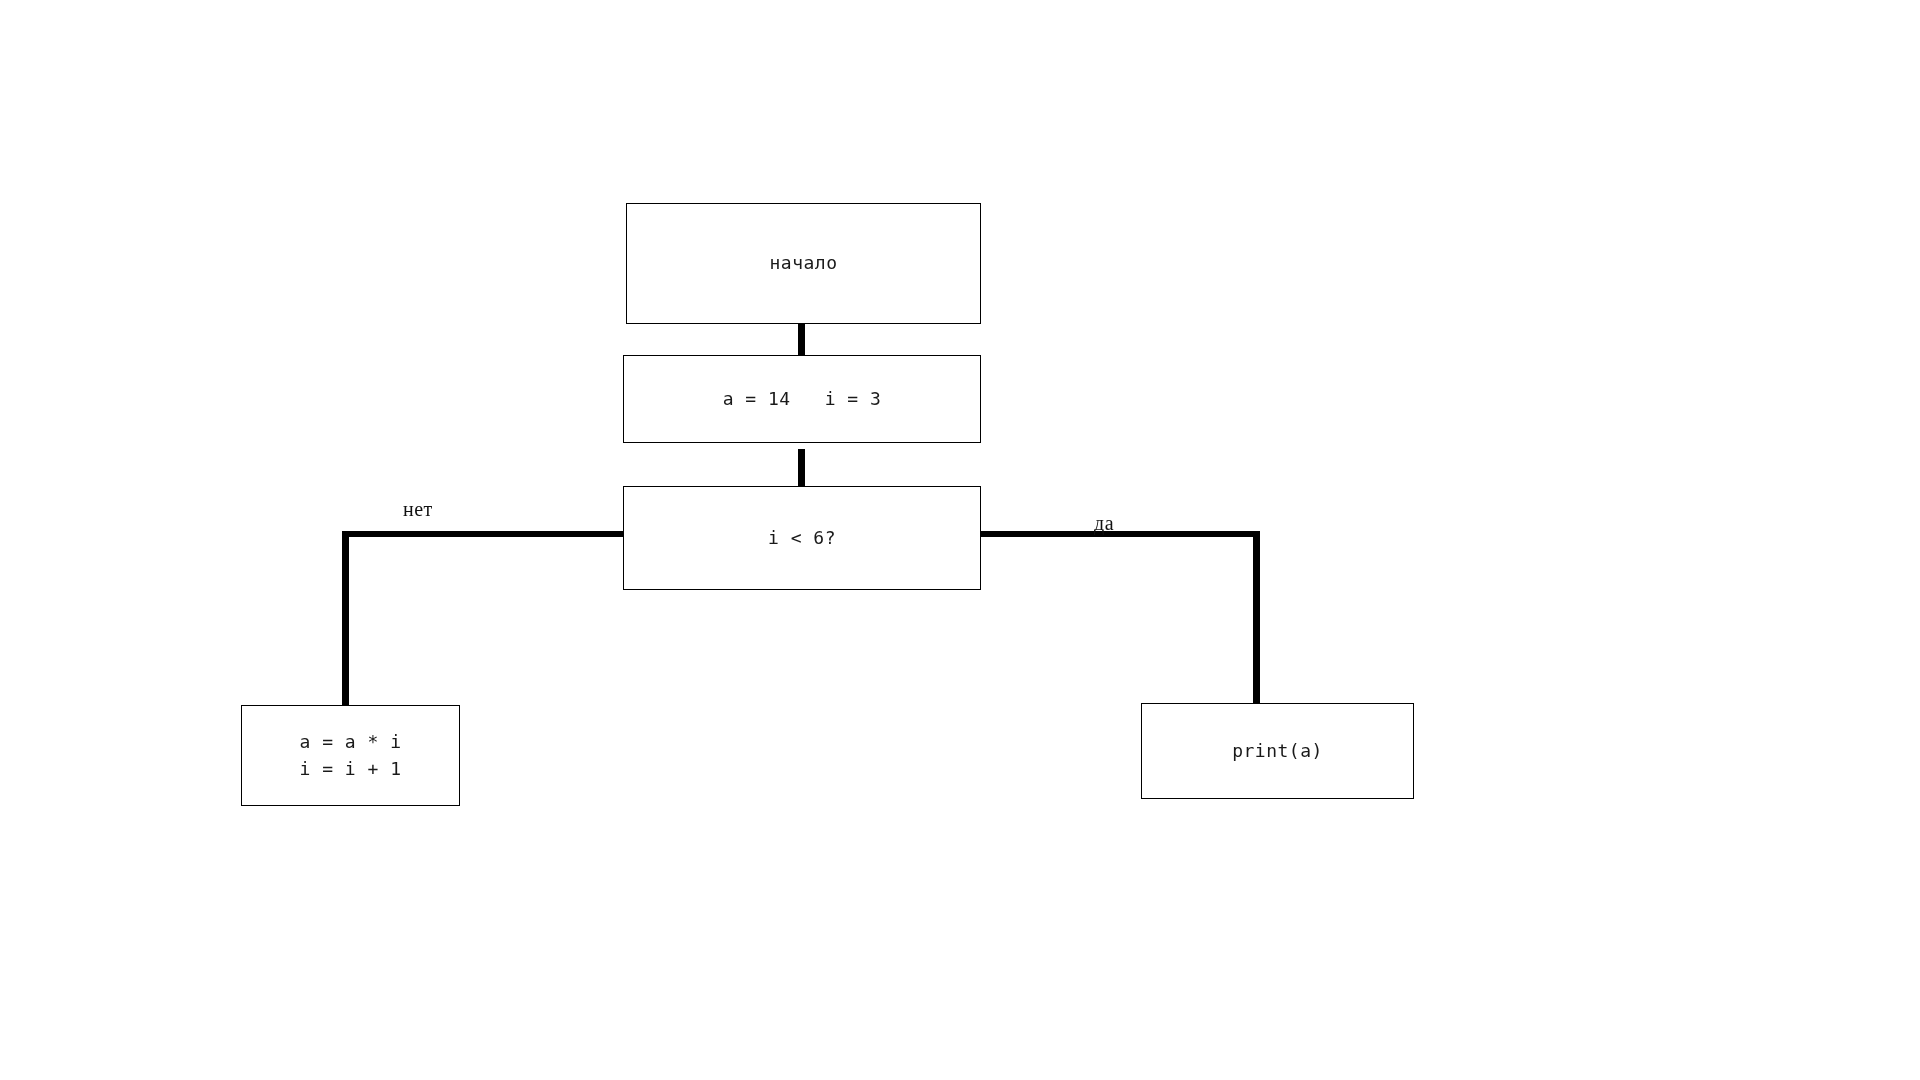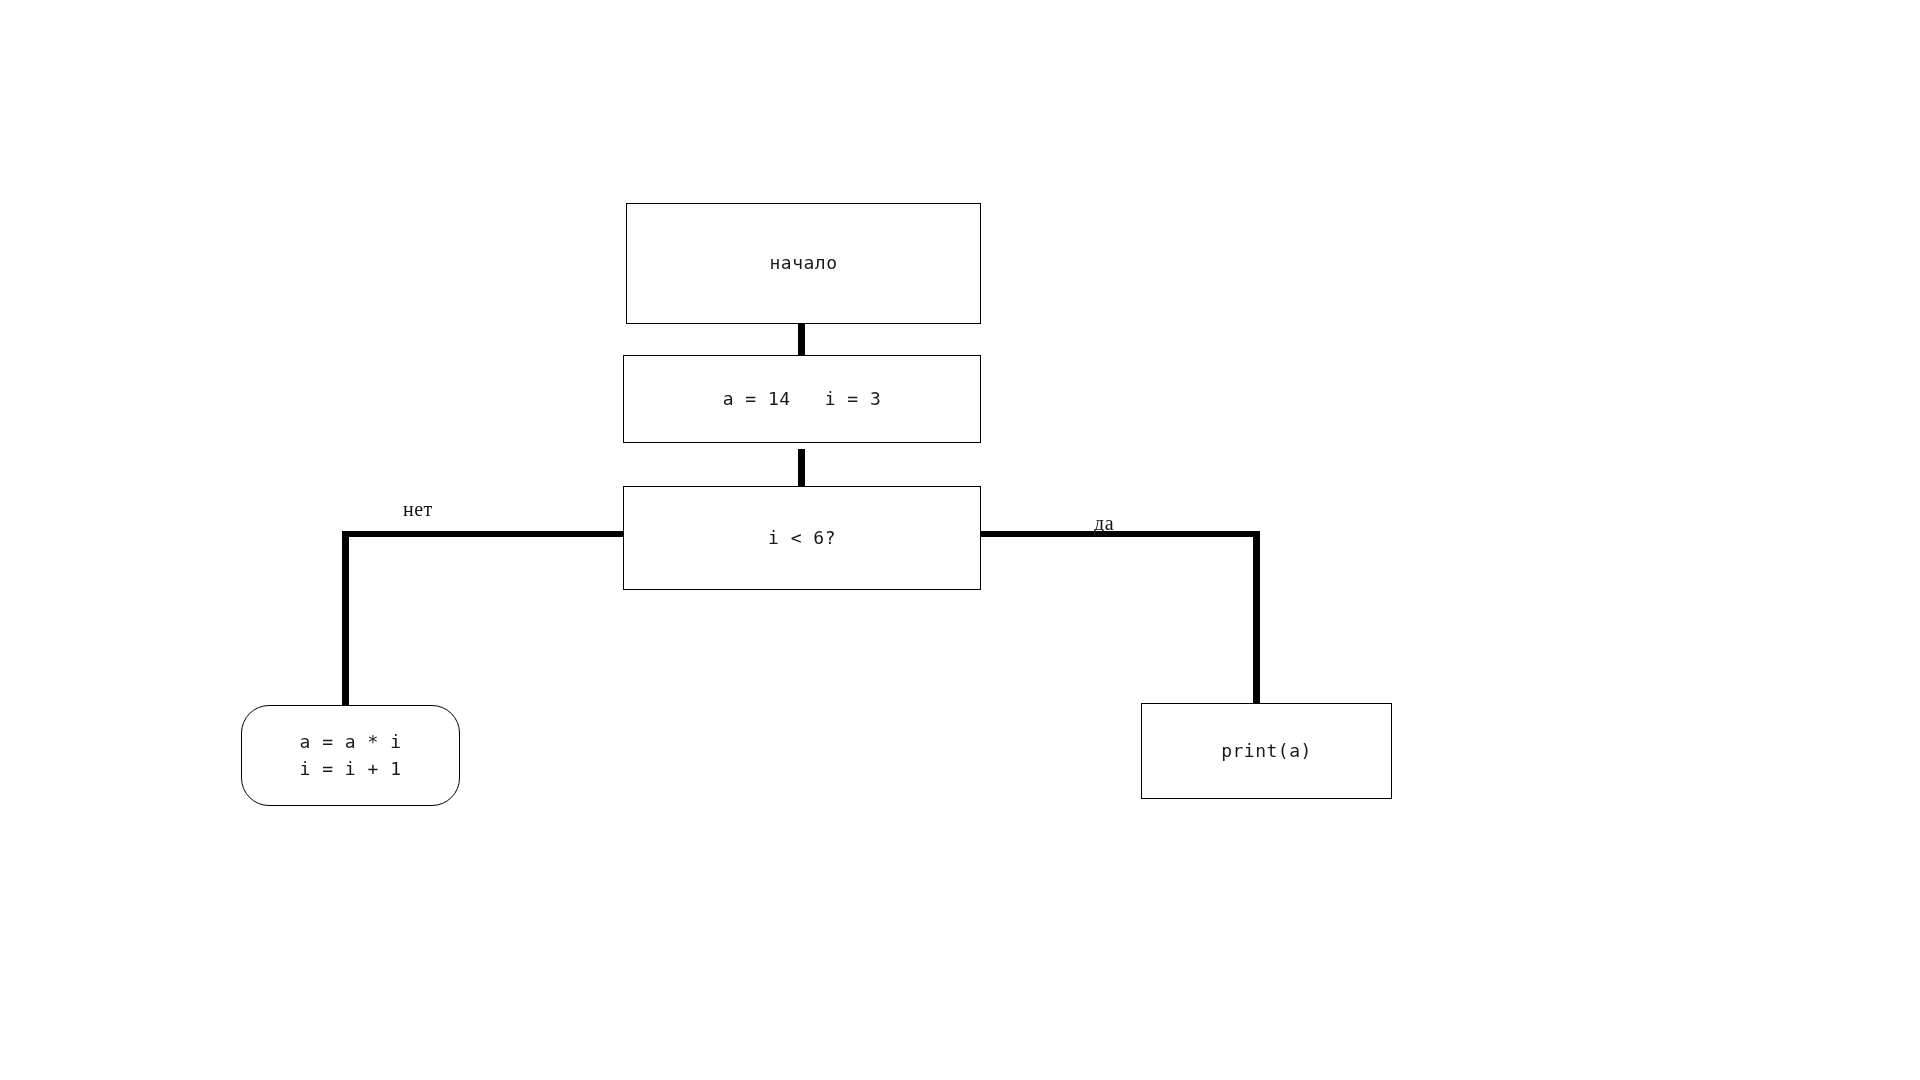--- a/index.html
+++ b/index.html
@@ -76,26 +76,26 @@
   </div>
 
   <div class="node" style="left:623px; top:355px; width:358px; height:88px;">
     <span class="node-label">a = 14   i = 3</span>
   </div>
 
   <div class="node" style="left:623px; top:486px; width:358px; height:104px;">
     <span class="node-label">i &lt; 6?</span>
   </div>
 
-  <div class="node" style="left:241px; top:705px; width:219px; height:101px;border-radius:28px;">
+  <div class="node" style="left:241px; top:705px; width:219px; height:101px;">
     <span class="node-label">a = a * i
 i = i + 1</span>
   </div>
 
-  <div class="node" style="left:1141px; top:703px; width:251px; height:96px;">
+  <div class="node" style="left:1141px; top:703px; width:273px; height:96px;">
     <span class="node-label">print(a)</span>
   </div>
 
   <div class="branch-label" style="left:403px; top:498px;">нет</div>
 
   <div class="branch-label" style="left:1094px; top:512px;">да</div>
 
 </div>
 
 </body></html>

